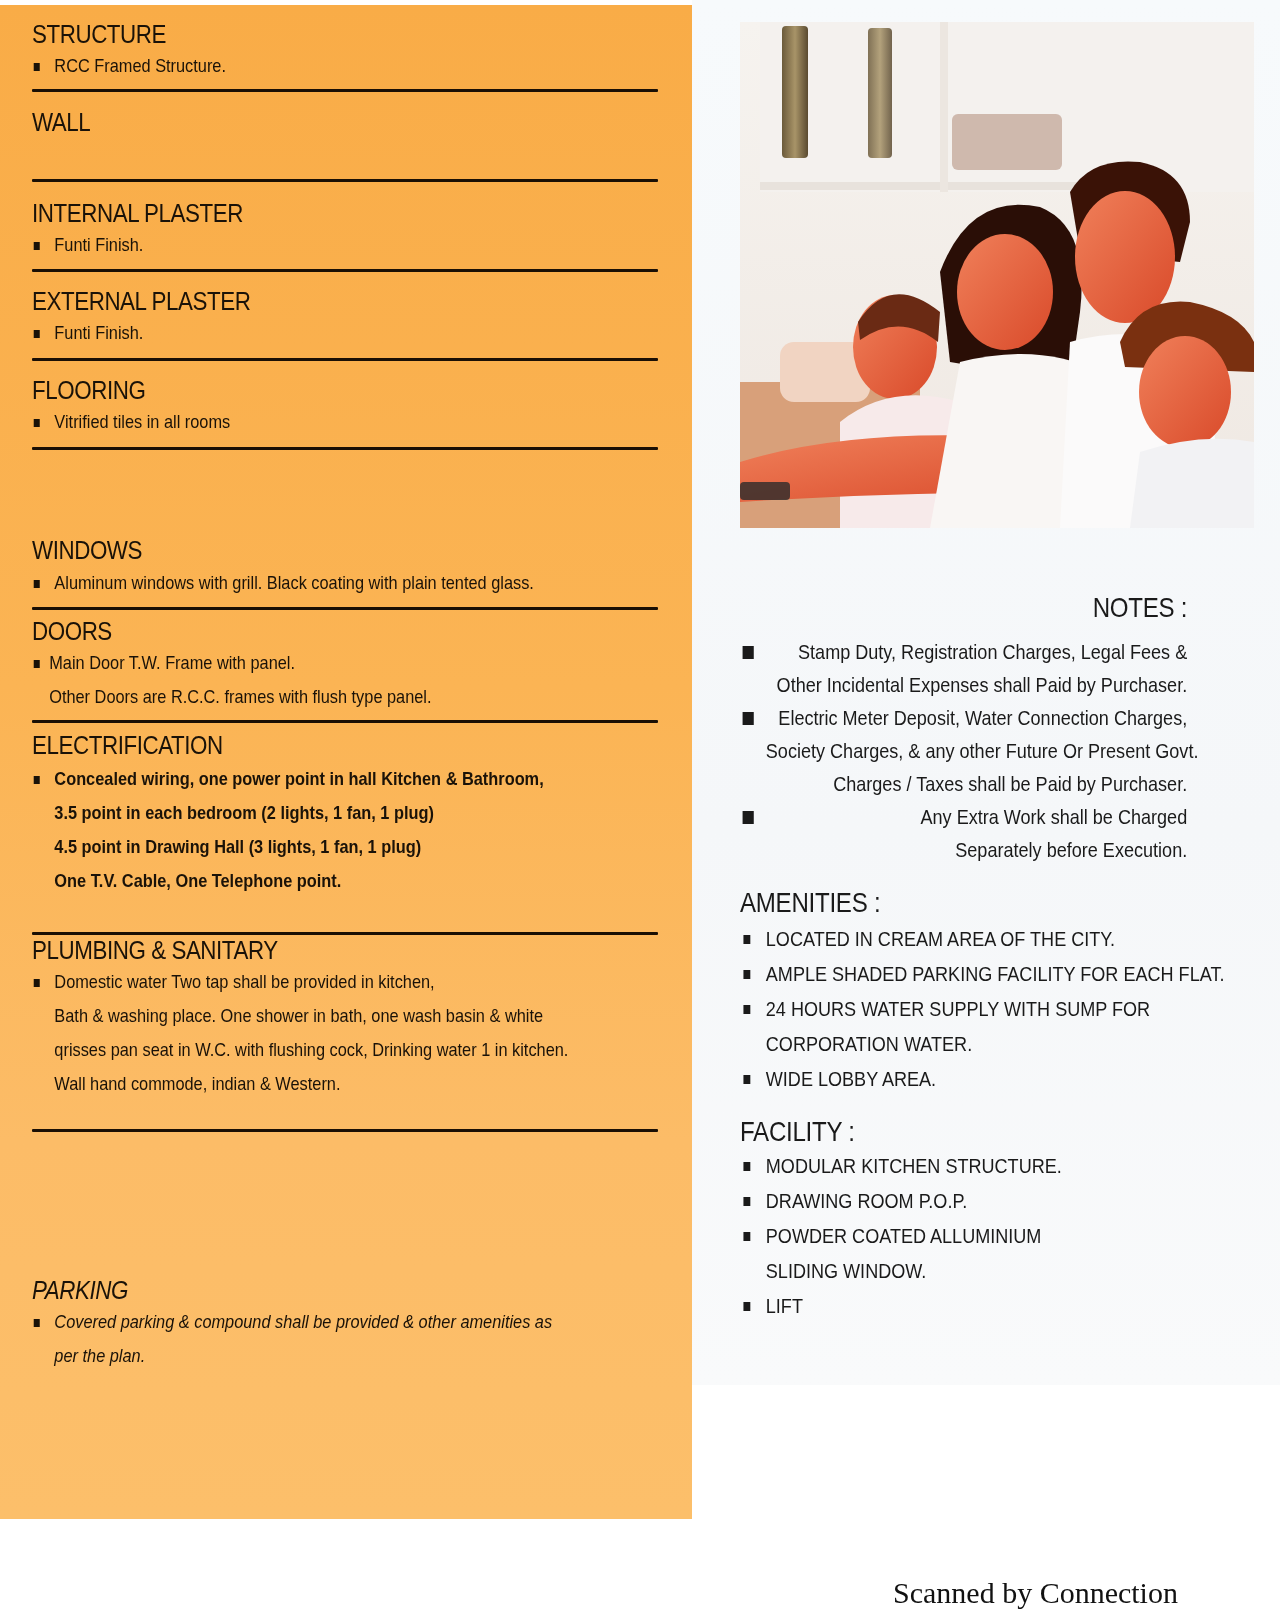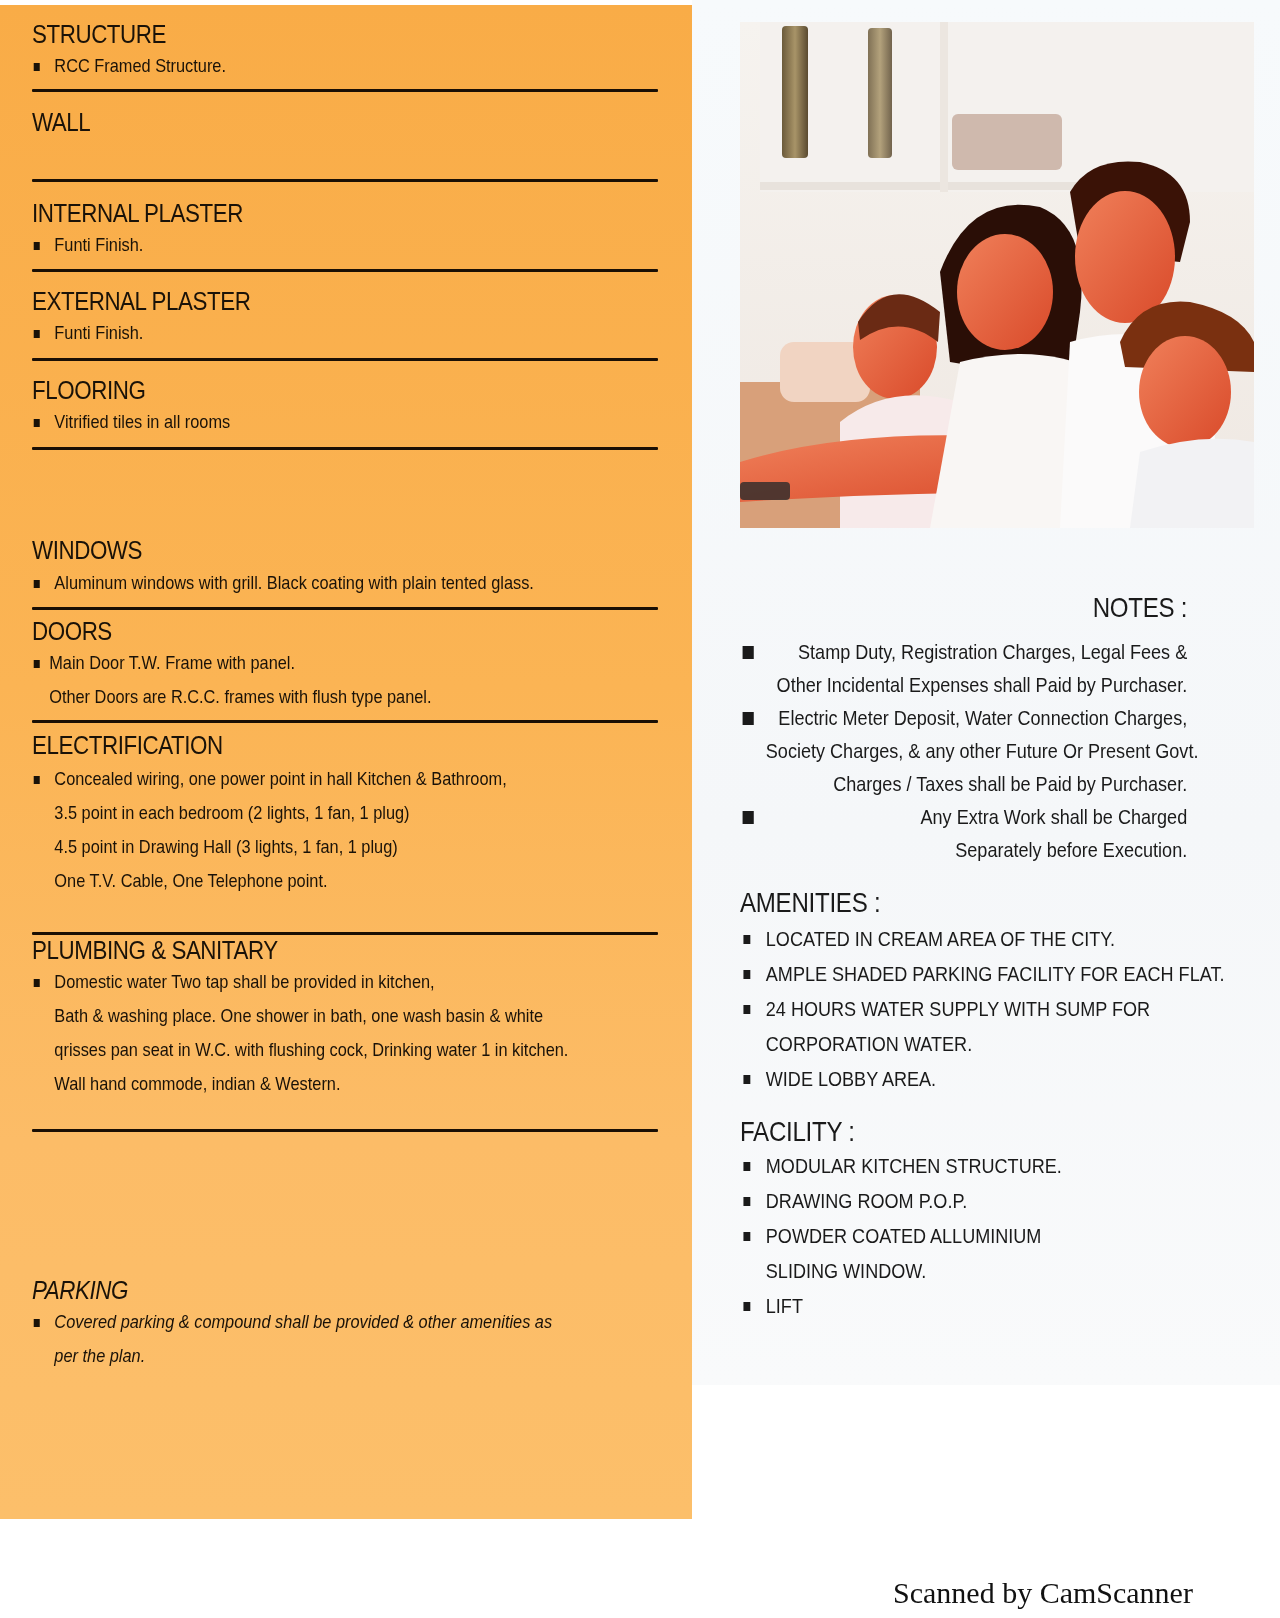--- a/index.html
+++ b/index.html
@@ -217,21 +217,21 @@
       <div class="spec-title">DOORS</div>
       <ul class="spec-list">
         <li class="spec-item" style="padding-left:20px;"><span class="bullet"></span><span>Main Door T.W. Frame with panel.</span></li>
         <li class="spec-cont" style="padding-left:20px;">Other Doors are R.C.C. frames with flush type panel.</li>
       </ul>
       <div class="divider" style="top:104px;"></div>
     </div>
 
     <div class="spec-section" style="top:725px;">
       <div class="spec-title">ELECTRIFICATION</div>
-      <ul class="spec-list" style="margin-top:2px;">
+      <ul class="spec-list" style="margin-top:2px;font-weight:bold;">
         <li class="spec-item"><span class="bullet"></span><span>Concealed wiring, one power point in hall Kitchen &amp; Bathroom,</span></li>
         <li class="spec-cont">3.5 point in each bedroom (2 lights, 1 fan, 1 plug)</li>
         <li class="spec-cont">4.5 point in Drawing Hall  (3 lights, 1 fan, 1 plug)</li>
         <li class="spec-cont">One T.V. Cable, One Telephone point.</li>
       </ul>
       <div class="divider" style="top:202px;"></div>
     </div>
 
     <div class="spec-section" style="top:930px;">
       <div class="spec-title">PLUMBING &amp; SANITARY</div>
@@ -336,14 +336,14 @@
     <div class="info-title">FACILITY :</div>
     <ul class="info-list" style="margin-top:0;">
       <li class="info-item"><span class="bullet small"></span><span>MODULAR KITCHEN STRUCTURE.</span></li>
       <li class="info-item"><span class="bullet small"></span><span>DRAWING ROOM P.O.P.</span></li>
       <li class="info-item"><span class="bullet small"></span><span>POWDER COATED ALLUMINIUM</span></li>
       <li class="info-cont">SLIDING WINDOW.</li>
       <li class="info-item"><span class="bullet small"></span><span>LIFT</span></li>
     </ul>
   </div>
 
-  <div class="watermark">Scanned by CamScanner</div>
+  <div class="watermark">Scanned by Connection</div>
 </div>
 
 </body></html>

